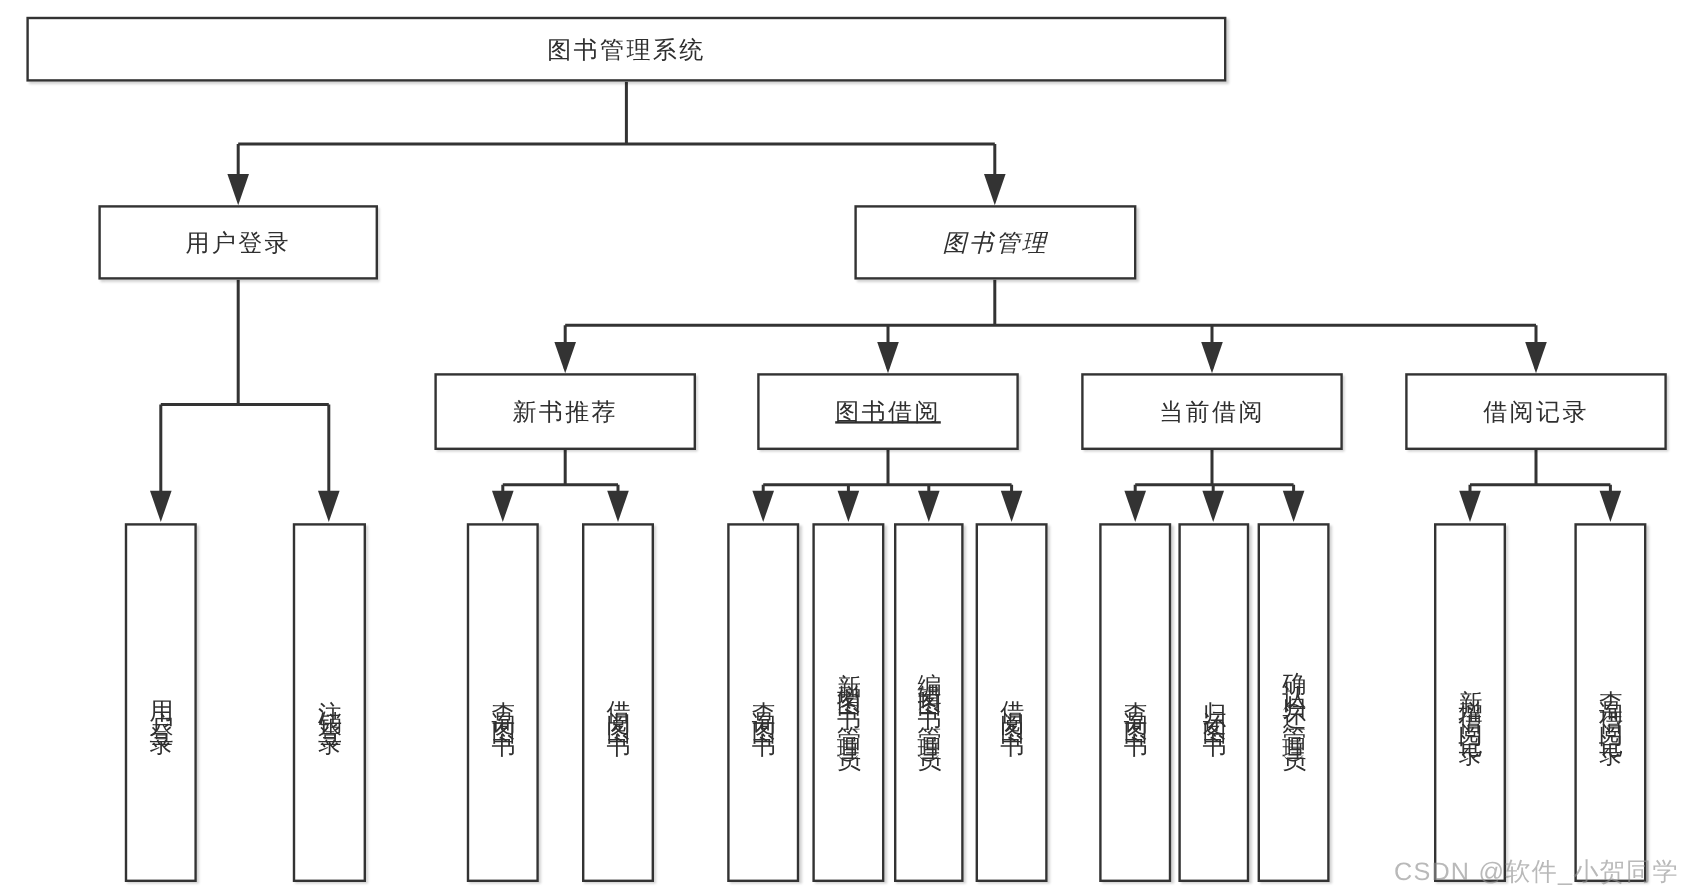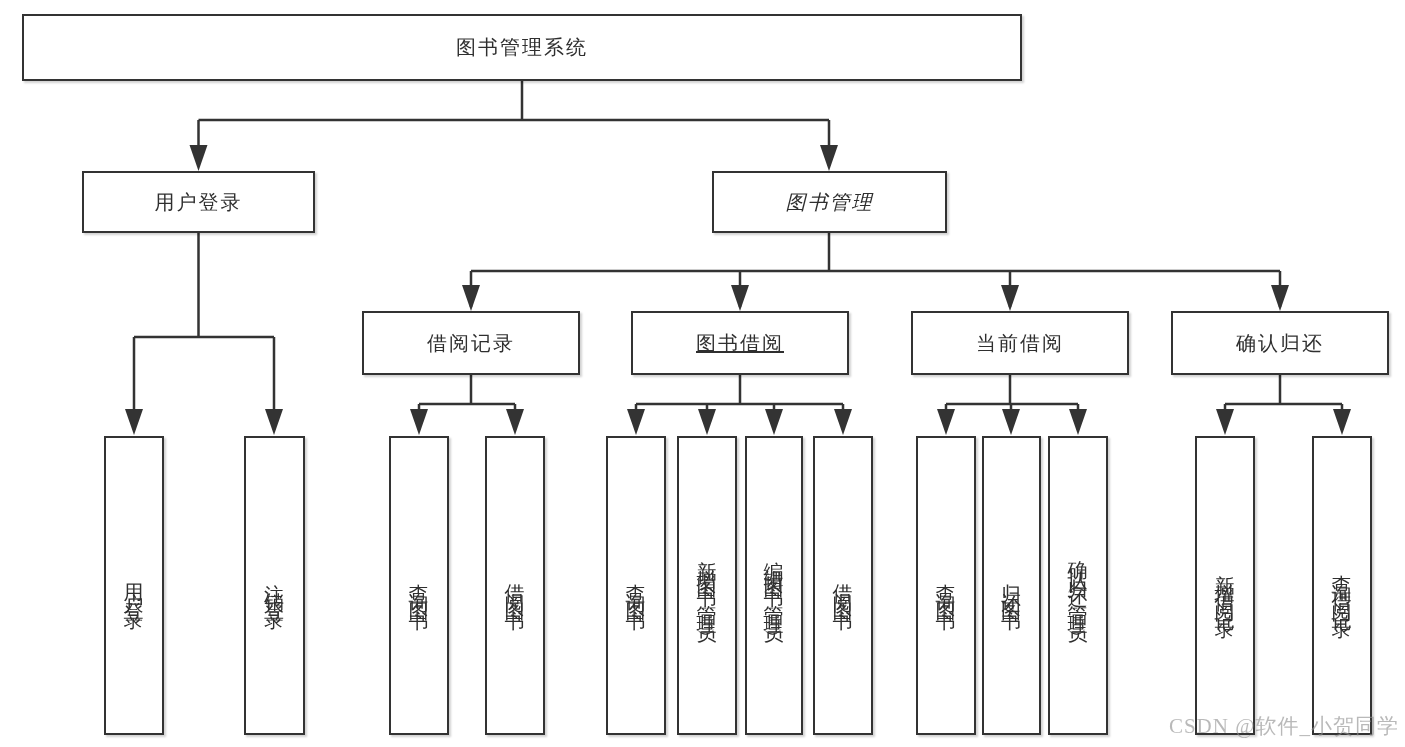--- a/index.html
+++ b/index.html
@@ -45,21 +45,20 @@
   .watermark {
     position: absolute;
     right: 6px;
     top: 712px;
     font-size: 21px;
     color: #8f8f8f;
     opacity: 0.62;
     letter-spacing: 1px;
     z-index: 9;
     white-space: nowrap;
-    font-family: Liberation Serif, serif;
   }
 </style>
 </head>
 <body>
 
 <div class="canvas">
 
   <svg class="connectors" viewBox="0 0 1405 747" xmlns="http://www.w3.org/2000/svg">
     <g stroke="#333333" stroke-width="2.5" fill="none">
 
@@ -90,42 +89,42 @@
       <polygon points="765,409 783,409 774,435"></polygon>
       <polygon points="834,409 852,409 843,435"></polygon>
       <polygon points="937,409 955,409 946,435"></polygon>
       <polygon points="1002,409 1020,409 1011,435"></polygon>
       <polygon points="1069,409 1087,409 1078,435"></polygon>
       <polygon points="1216,409 1234,409 1225,435"></polygon>
       <polygon points="1333,409 1351,409 1342,435"></polygon>
     </g>
   </svg>
 
-  <div class="node" style="left:22px; top:14px; width:1000px; height:67px;">
+  <div class="node" style="left:22px; top:14px; width:1000px; height:54px;">
     <span class="label">图书管理系统</span>
   </div>
 
   <div class="node" style="left:82px; top:171px; width:233px; height:62px;">
     <span class="label">用户登录</span>
   </div>
   <div class="node" style="left:712px; top:171px; width:235px; height:62px;font-style:italic;">
     <span class="label">图书管理</span>
   </div>
 
   <div class="node" style="left:362px; top:311px; width:218px; height:64px;">
-    <span class="label">借阅记录</span>
+    <span class="label">新书推荐</span>
   </div>
   <div class="node" style="left:631px; top:311px; width:218px; height:64px;text-decoration:underline;">
     <span class="label">图书借阅</span>
   </div>
-  <div class="node" style="left:901px; top:311px; width:218px; height:64px;margin-left:10px;">
+  <div class="node" style="left:901px; top:311px; width:218px; height:64px;">
     <span class="label">当前借阅</span>
   </div>
   <div class="node" style="left:1171px; top:311px; width:218px; height:64px;">
-    <span class="label">确认归还</span>
+    <span class="label">借阅记录</span>
   </div>
 
   <div class="node leaf" style="left:104px; top:436px; width:60px; height:299px;">
     <span class="label">用户登录</span>
   </div>
   <div class="node leaf" style="left:244px; top:436px; width:61px; height:299px;">
     <span class="label">注销登录</span>
   </div>
 
   <div class="node leaf" style="left:389px; top:436px; width:60px; height:299px;">

